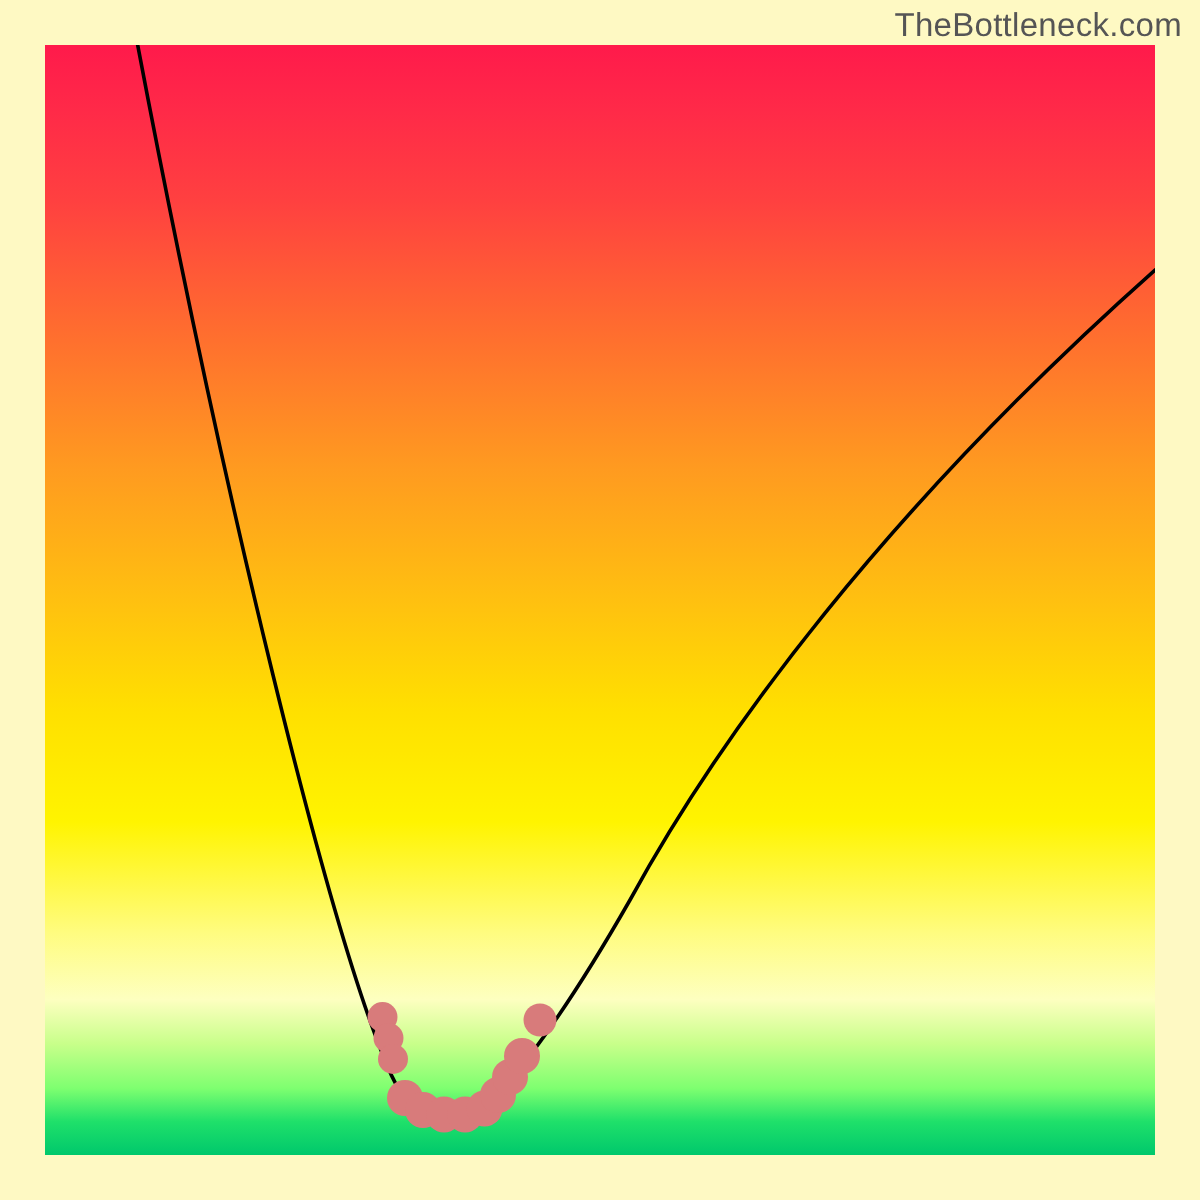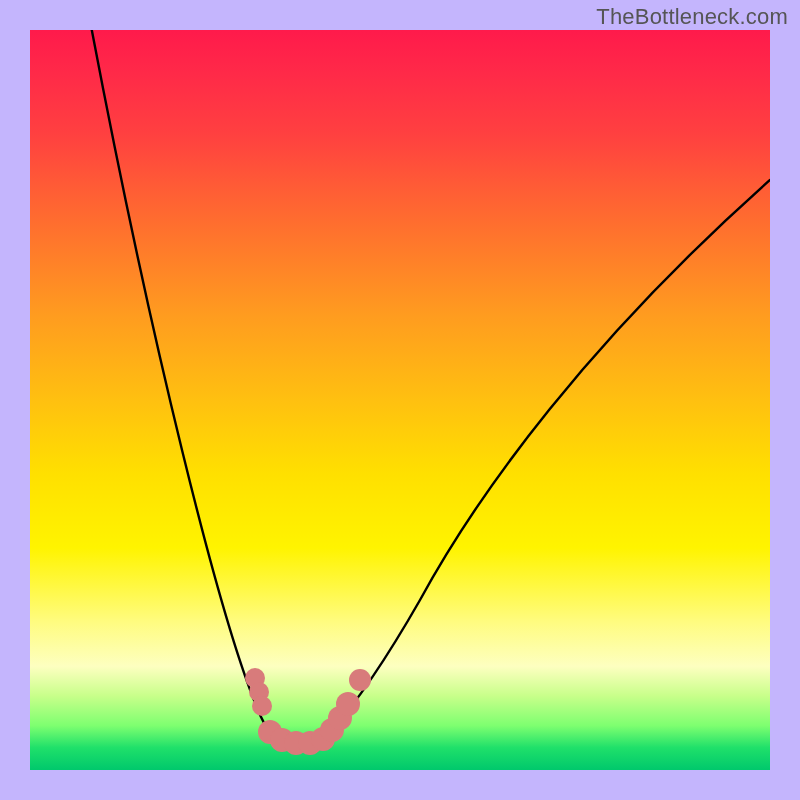--- a/index.html
+++ b/index.html
@@ -8,21 +8,21 @@
     width: 800px;
     height: 800px;
     background: #000;
     overflow: hidden;
     font-family: Arial, Helvetica, sans-serif;
   }
   .frame {
     position: relative;
     width: 800px;
     height: 800px;
-    background: #c4b5fd;
+    background: #fef9c3;
     text-align: center;
   }
   .plot-area {
     position: absolute;
     left: 30px;
     top: 30px;
     width: 740px;
     height: 740px;
     overflow: hidden;
   }

